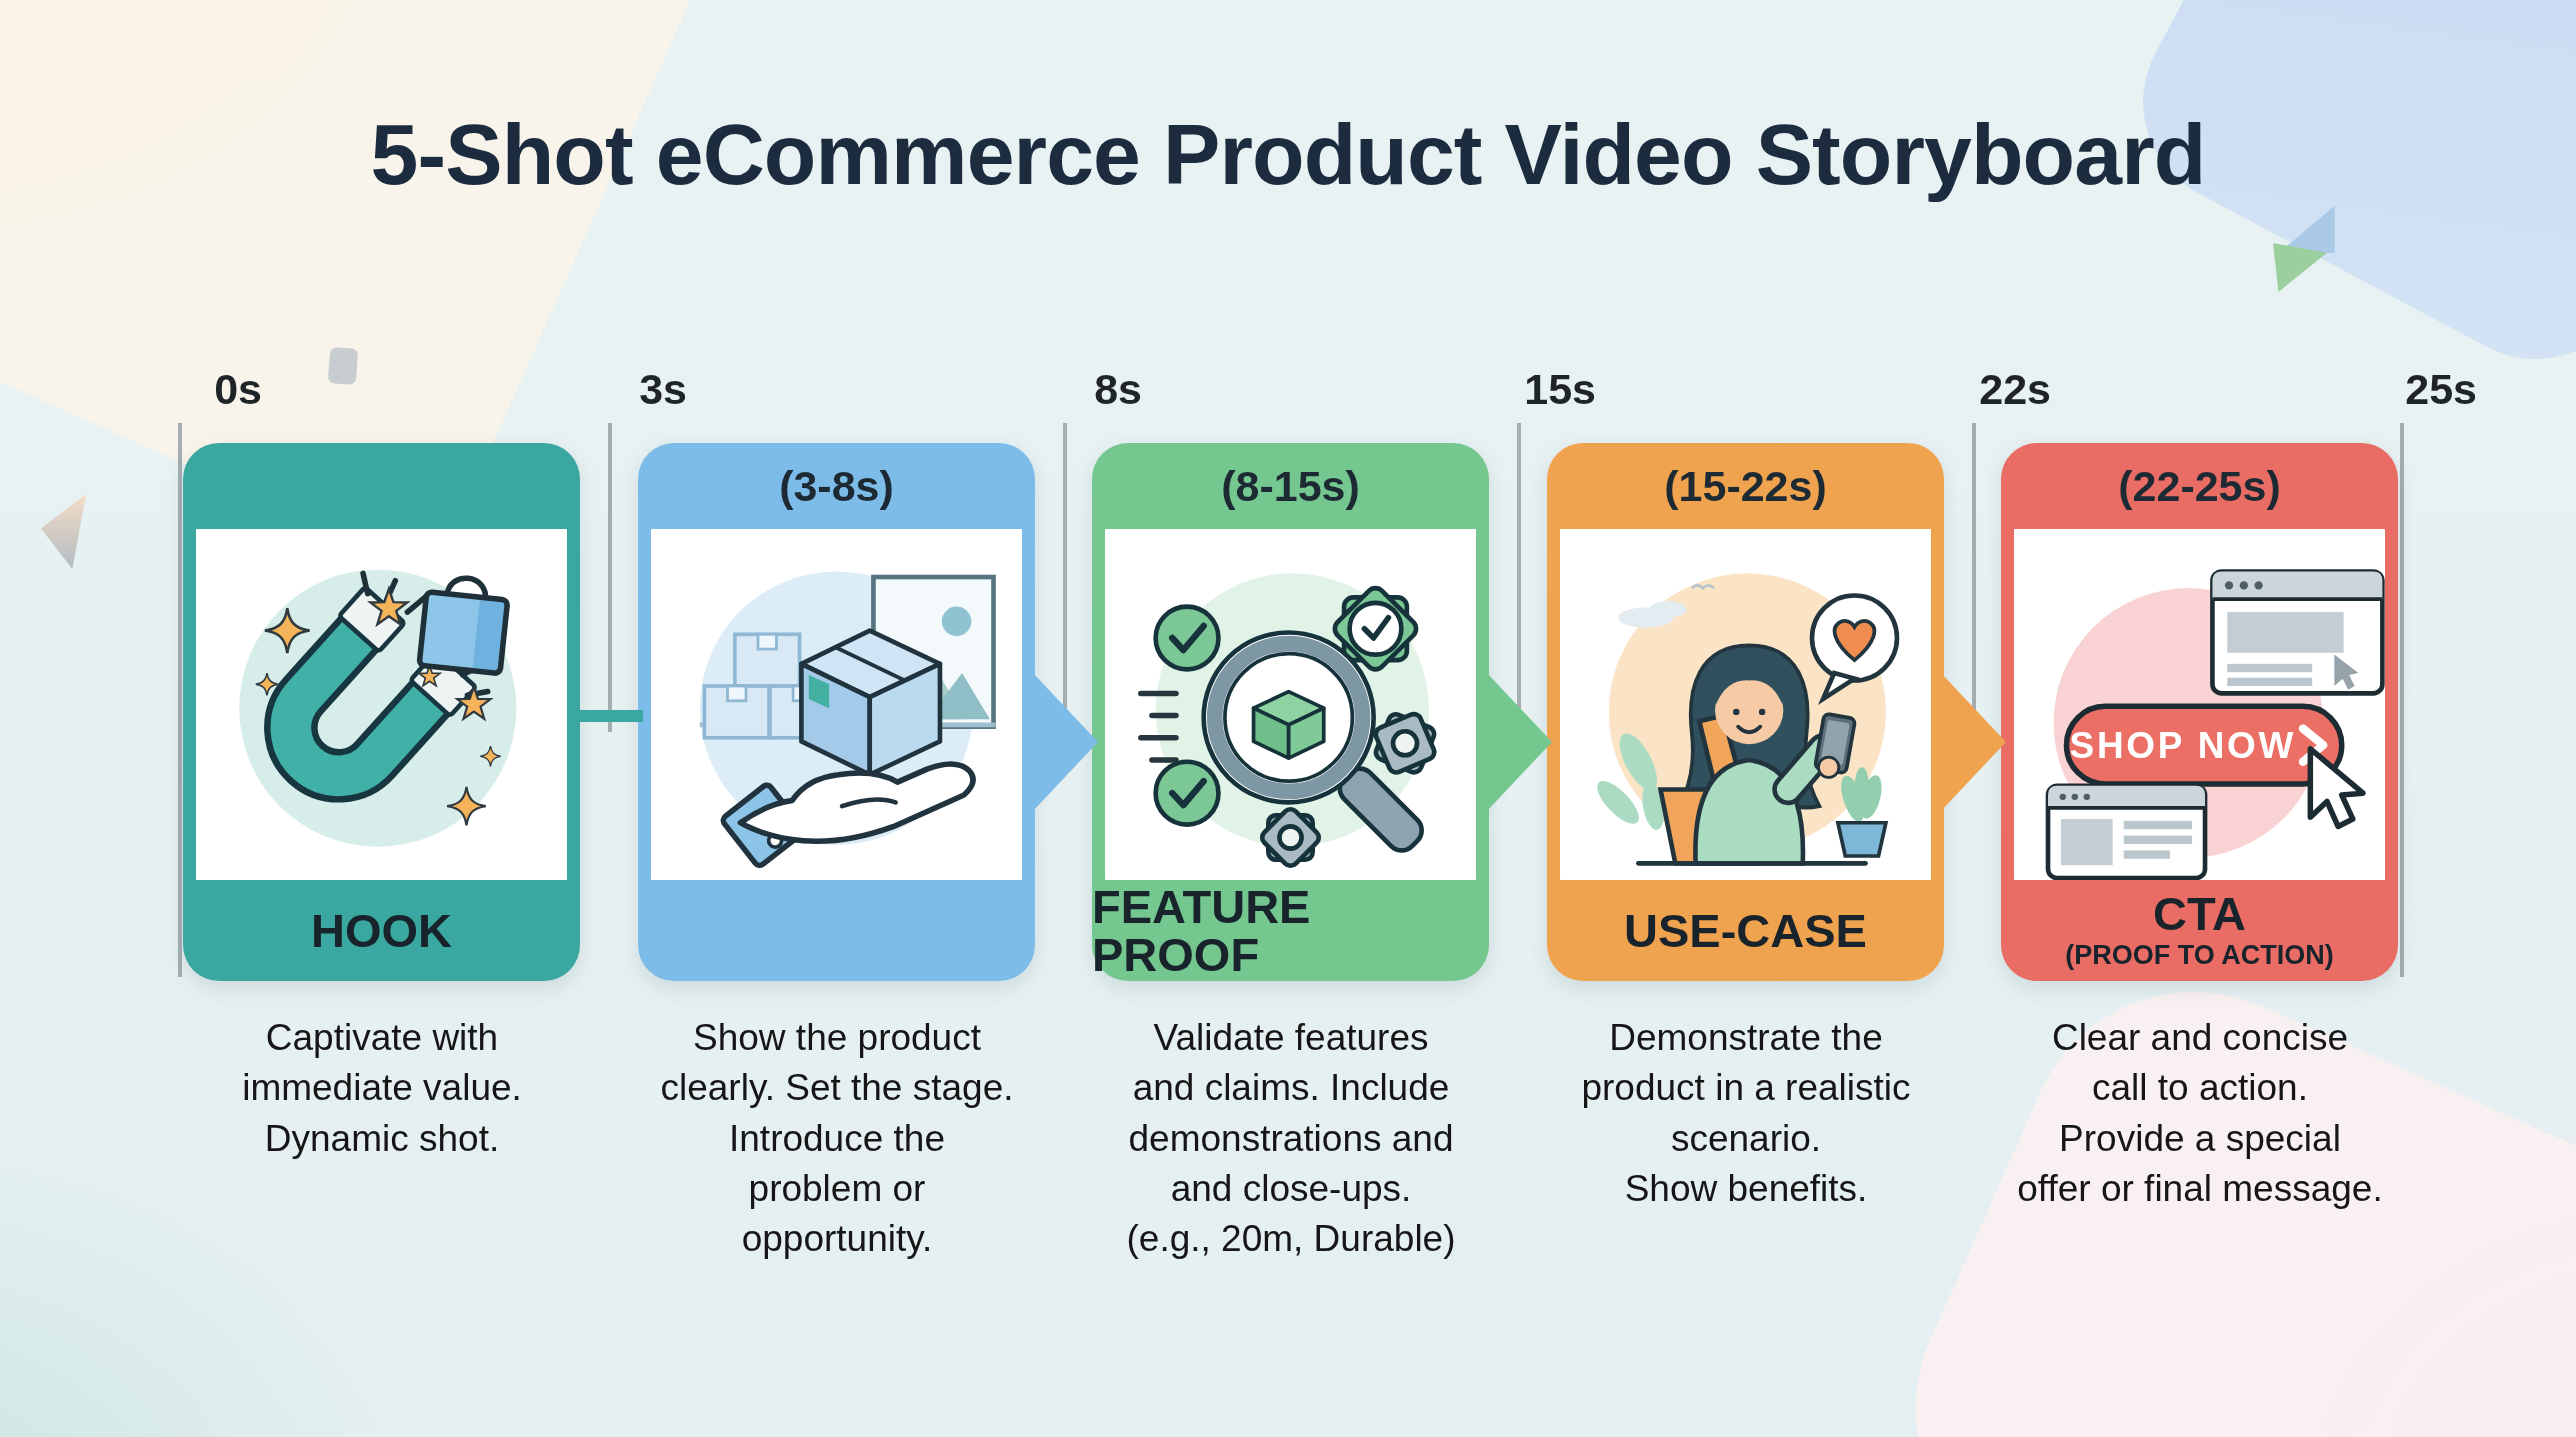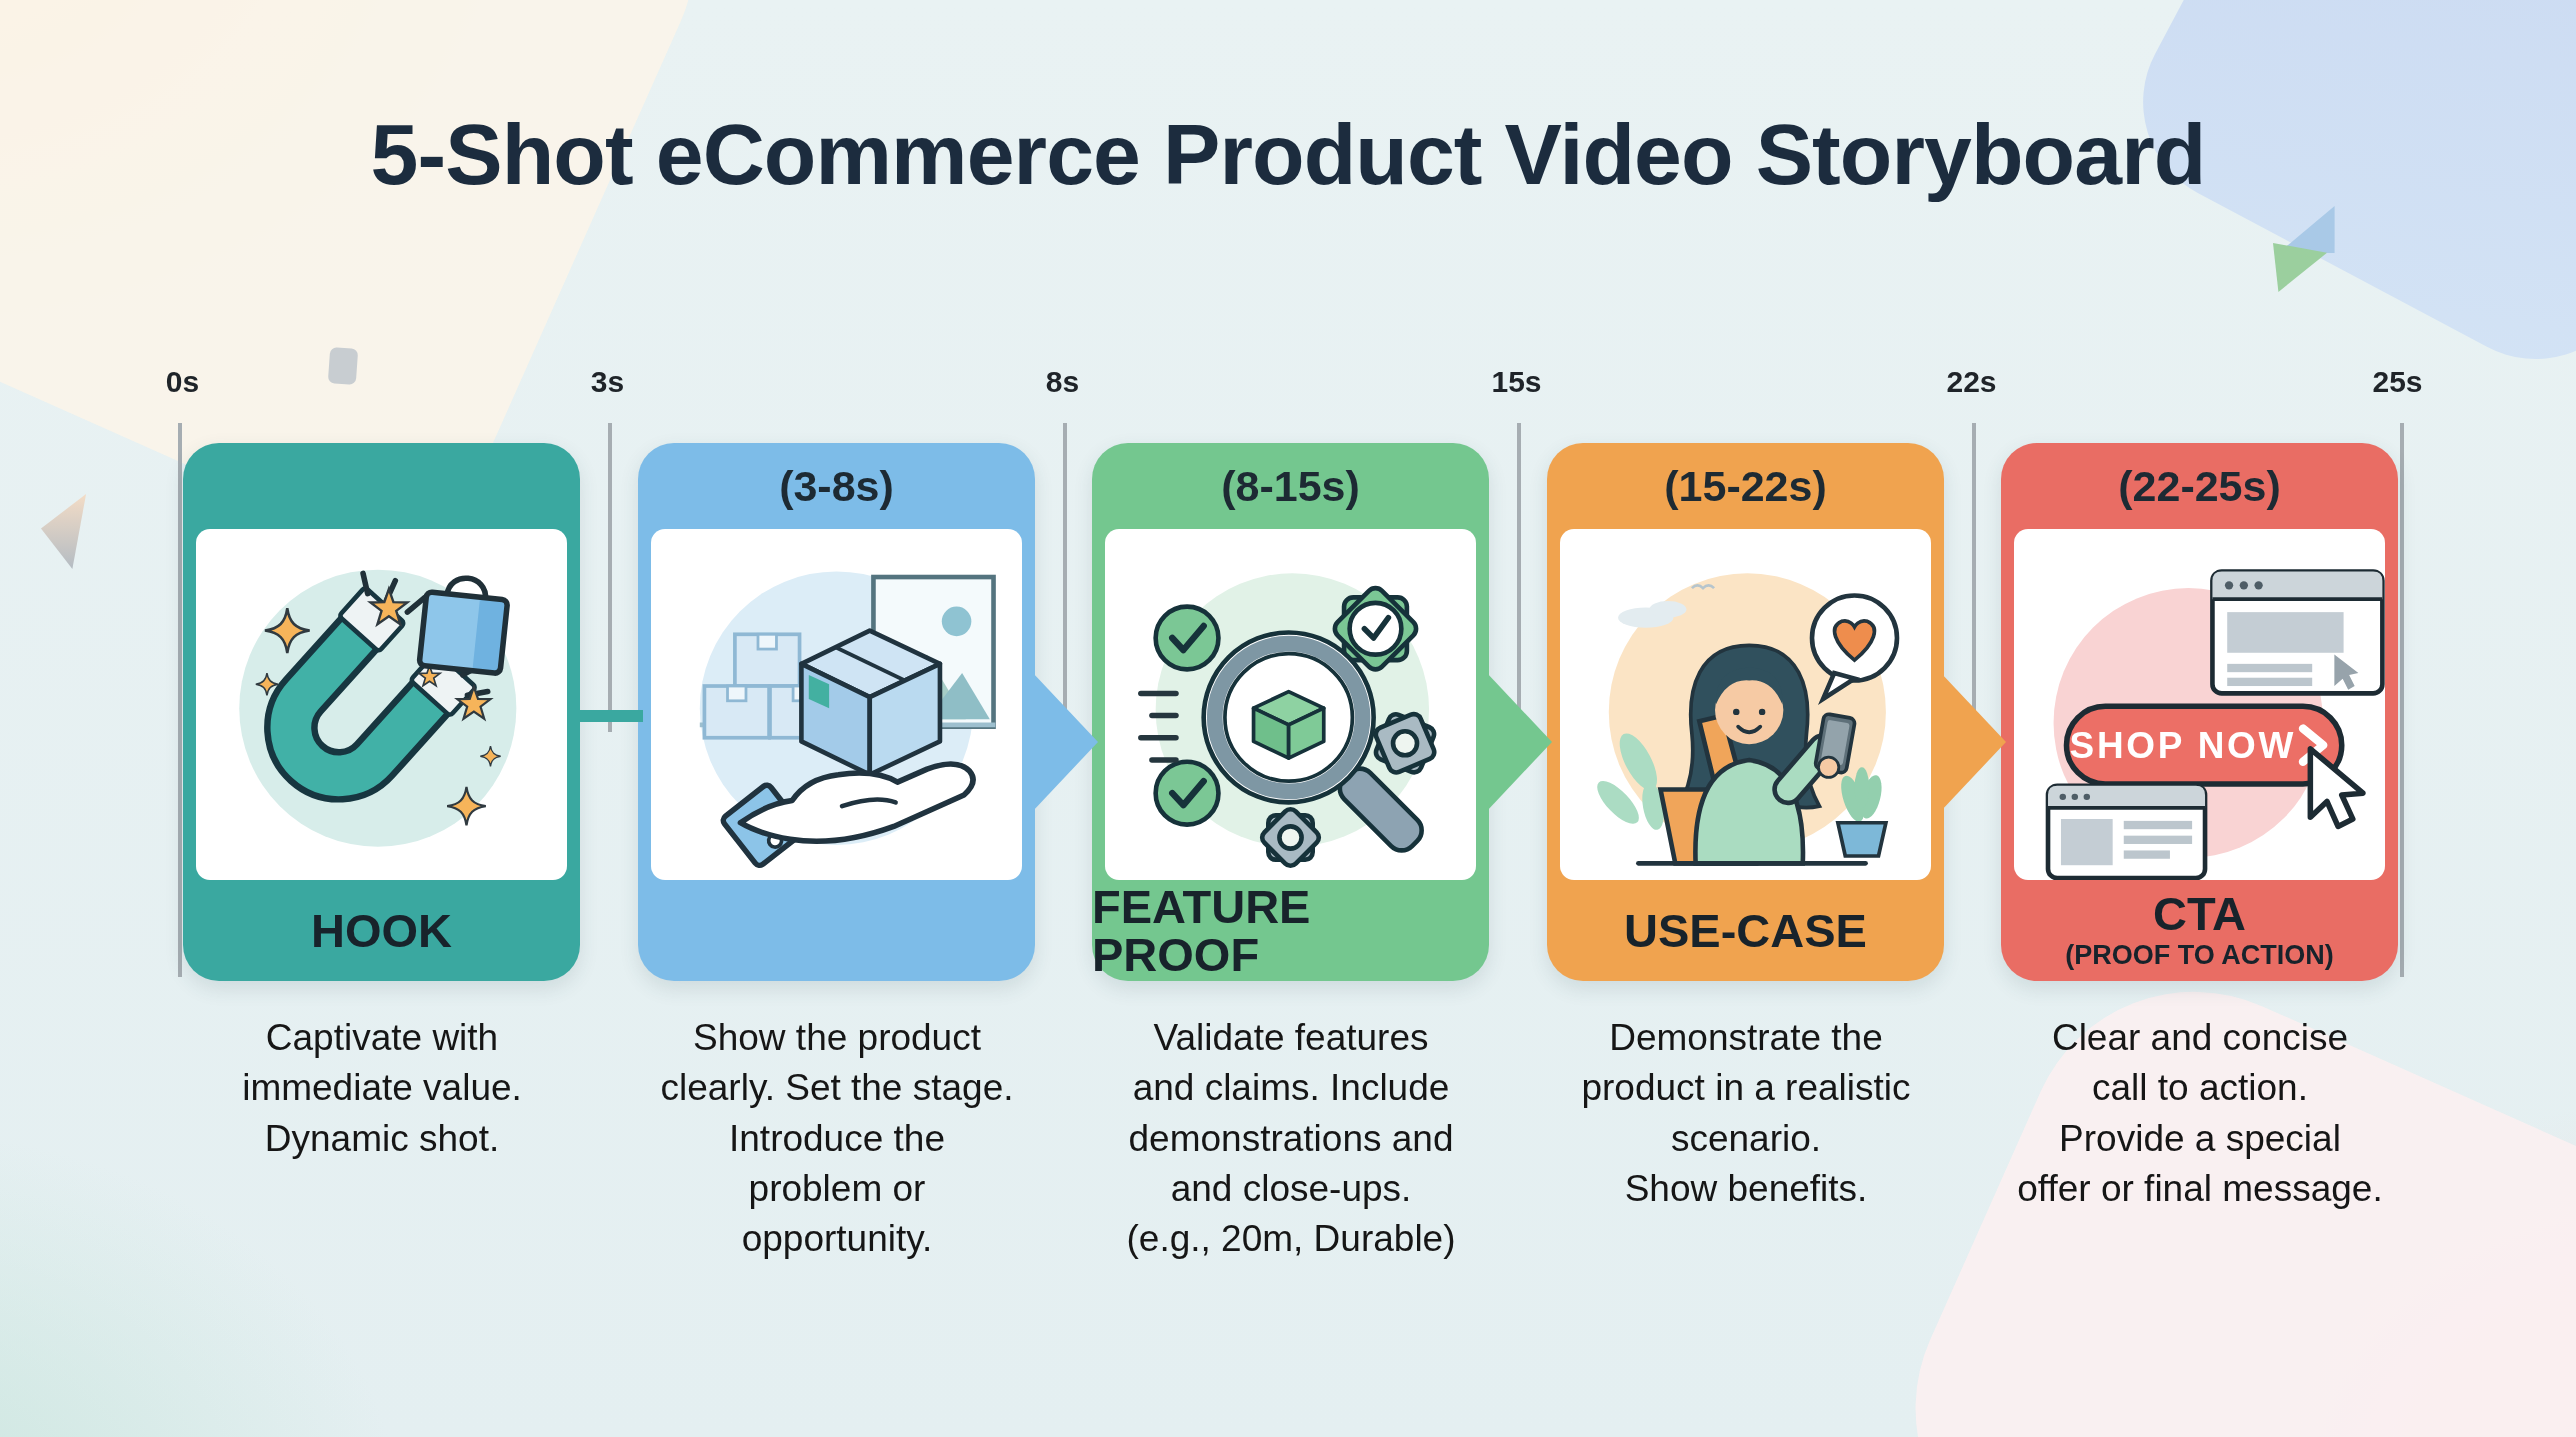--- a/index.html
+++ b/index.html
@@ -20,30 +20,30 @@
   .deco-hex-tr{right:-150px;top:-197px;width:534px;height:496px;background:linear-gradient(160deg,#c9d8f1,#d3e3f5);border-radius:103px;transform:rotate(28deg);}
   .deco-tri-two{left:2273px;top:206px;width:62px;height:86px;}
   .tri-blue{position:absolute;left:5.6px;top:0;width:56px;height:47px;background:#a9c9e7;clip-path:polygon(0 100%,100% 0,100% 100%);}
   .tri-green{position:absolute;left:0;top:37px;width:54px;height:49px;background:#9bcf9e;clip-path:polygon(0 0,100% 20%,10% 100%);}
   .deco-tri-left{left:41px;top:494px;width:49px;height:75px;background:linear-gradient(180deg,#f3dcc6,#b4bcc3);clip-path:polygon(92% 0,0 46%,64% 100%);}
   .deco-blob-br{right:-215px;bottom:-253px;width:842px;height:608px;background:rgba(251,240,241,0.92);border-radius:168px;transform:rotate(24deg);}
 
   .page-title{position:absolute;left:0;right:0;top:105px;text-align:center;font-size:86px;font-weight:bold;color:#1c2c3e;letter-spacing:-0.9px;z-index:2;}
 
   
-  .tl-label{position:absolute;top:365px;width:159px;margin-left:-80px;text-align:center;font-size:30px;font-weight:600;color:#1f2429;z-index:2;}
+  .tl-label{position:absolute;top:365px;width:159px;margin-left:-80px;text-align:right;font-size:43px;font-weight:600;color:#1f2429;z-index:2;}
   .tick{position:absolute;top:423px;width:3.7px;background:#a6adb2;z-index:1;}
   .tick-mid{height:309px;}
   .tick-end{height:554px;}
 
   
   .card{position:absolute;top:443px;width:397px;height:538px;border-radius:36px;z-index:2;box-shadow:0 7.5px 19px rgba(40,70,80,0.12);}
   .c0{background:#3aa8a0;} .c1{background:#7dbce8;} .c2{background:#74c78f;} .c3{background:#f0a34f;} .c4{background:#e96d64;}
   .card-header{position:absolute;top:0;left:0;right:0;height:86px;display:flex;align-items:center;justify-content:center;font-size:43px;font-weight:bold;color:#1d2a33;}
-  .card-body{position:absolute;left:13px;right:13px;top:86px;bottom:101px;background:#ffffff;border-radius:14px;overflow:hidden;}
+  .card-body{position:absolute;left:13px;right:13px;top:86px;bottom:101px;background:#ffffff;border-radius:1px;overflow:hidden;}
   .card-body svg{width:100%;height:100%;display:block;}
   .card-footer{position:absolute;left:0;right:0;bottom:0;height:101px;display:flex;flex-direction:column;align-items:center;justify-content:center;font-weight:bold;color:#18232b;}
   .footer-main{font-size:47px;line-height:1.02;}
   .footer-sub{font-size:27px;margin-top:1.9px;}
 
   
   .connector-line{position:absolute;left:577px;top:710px;width:66px;height:12px;background:#3aa8a0;z-index:3;}
   .arrow{position:absolute;top:672px;width:0;height:0;border-top:70px solid transparent;border-bottom:70px solid transparent;z-index:3;}
   .arrow-1{left:1032px;border-left:66px solid #7dbce8;}
   .arrow-2{left:1486px;border-left:66px solid #74c78f;}

